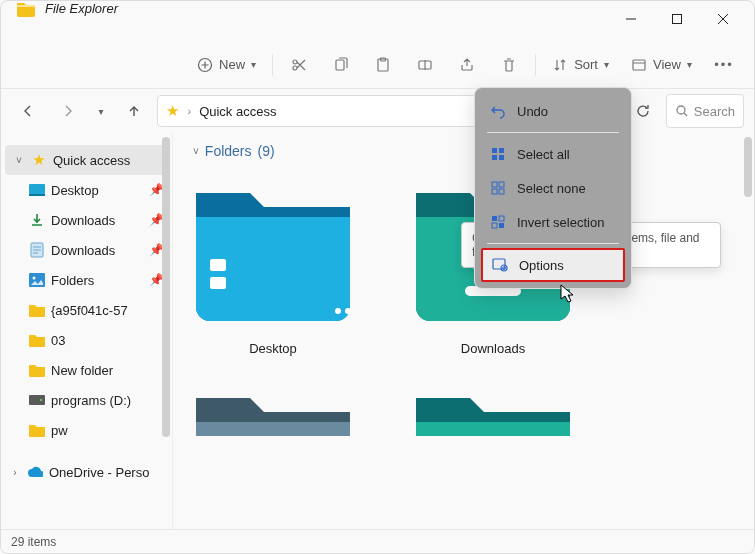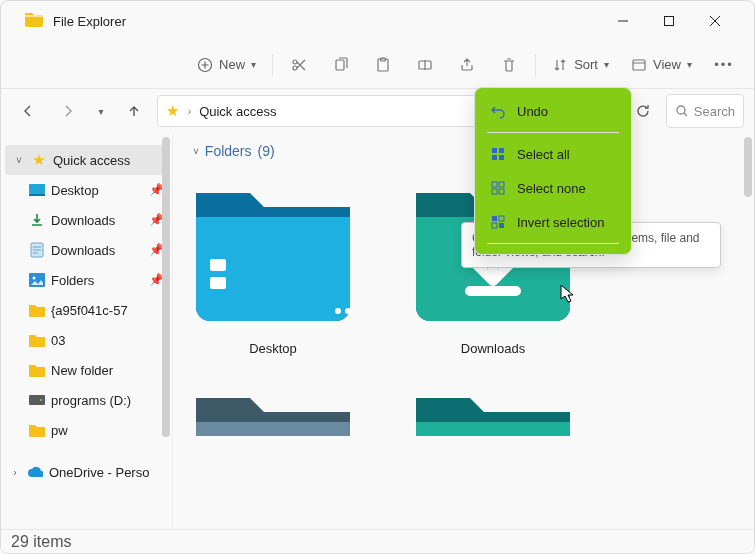--- a/index.html
+++ b/index.html
@@ -1,18 +1,18 @@
 <!DOCTYPE html>
 <html><head>
 <meta charset="utf-8">
 <style>
   * { box-sizing: border-box; margin: 0; padding: 0; font-family: "Segoe UI", sans-serif; }
   body { width: 755px; height: 554px; background: #f9f9f9; border: 1px solid #ddd; border-radius: 8px; overflow: hidden; position: relative; font-size: 13px; color: #222; }
 
-  .titlebar { height: 40px; display: flex; align-items: center; padding: 0 16px; }
+  .titlebar { height: 40px; display: flex; padding: 0 8px; font-style: italic; }
   .titlebar .icon-slot { width: 20px; height: 20px; margin: 0 8px; }
   .titlebar-title { flex: 1; font-size: 13px; }
   .win-btns { display: flex; }
   .win-btn { width: 46px; height: 36px; display: flex; align-items: center; justify-content: center; color: #222; }
 
   .toolbar { height: 48px; display: flex; align-items: center; padding: 0 10px; gap: 2px; border-bottom: 1px solid #e6e6e6; justify-content: flex-end; }
   .tb-btn { height: 34px; padding: 0 10px; display: flex; align-items: center; gap: 6px; border-radius: 4px; color: #555; }
   .tb-btn.icononly { width: 40px; justify-content: center; padding: 0; }
   .tb-sep { width: 1px; height: 22px; background: #e3e3e3; margin: 0 4px; }
   .chev { font-size: 10px; color: #666; }
@@ -39,23 +39,23 @@
   .content { flex: 1; padding: 10px 0 0 20px; position: relative; overflow: hidden; }
   .scrollbar { position: absolute; right: 2px; top: 0; width: 10px; height: 100%; }
   .scroll-thumb { position: absolute; right: 0; width: 8px; border-radius: 4px; background: #cfcfcf; }
   .section-hdr { display: flex; align-items: center; gap: 6px; color: #3b6ea5; font-size: 14px; margin-bottom: 12px; }
   .grid { display: flex; gap: 60px; }
   .tile { width: 160px; display: flex; flex-direction: column; align-items: center; gap: 10px; }
   .tile .cap { font-size: 13px; color: #222; }
 
   .grid2 { display: flex; gap: 60px; margin-top: 20px; }
 
-  .statusbar { position: absolute; bottom: 0; left: 0; right: 0; height: 24px; display: flex; align-items: center; padding: 0 10px; border-top: 1px solid #e6e6e6; color: #555; font-size: 16px; background: #f9f9f9; }
-
-  .context-menu { position: absolute; top: 86px; left: 473px; width: 158px; background: #84cc16; border: 1px solid #ddd; border-radius: 8px; padding: 6px; box-shadow: 0 8px 20px rgba(0,0,0,0.15); z-index: 30; }
+  .statusbar { position: absolute; bottom: 0; left: 0; right: 0; height: 24px; display: flex; align-items: center; padding: 0 10px; border-top: 1px solid #e6e6e6; color: #555; font-size: 12px; background: #f9f9f9; }
+
+  .context-menu { position: absolute; top: 86px; left: 473px; width: 158px; background: #a3a3a3; border: 1px solid #ddd; border-radius: 8px; padding: 6px; box-shadow: 0 8px 20px rgba(0,0,0,0.15); z-index: 30; }
   .cm-item { height: 34px; display: flex; align-items: center; gap: 10px; padding: 0 8px; border-radius: 4px; font-size: 13px; }
   .cm-item.hover { background: #ededed; border: 2px solid #d71a1a; border-radius: 2px; }
   .cm-sep { height: 1px; background: #e2e2e2; margin: 4px 6px; }
   .cm-icon { width: 18px; display: flex; align-items: center; justify-content: center; color: #2f67c9; }
 
   .tooltip { position: absolute; top: 221px; left: 460px; width: 260px; background: #fff; border: 1px solid #ccc; border-radius: 4px; padding: 8px 10px; font-size: 12px; color: #555; z-index: 25; box-shadow: 0 4px 10px rgba(0,0,0,0.1); }
 
   .cursor { position: absolute; top: 283px; left: 559px; z-index: 40; }
 
   svg { display: block; }
@@ -387,20 +387,30 @@
         <svg width="14" height="14">
           <rect x="1" y="1" width="5" height="5" fill="#2f67c9"></rect>
           <rect x="8" y="1" width="5" height="5" fill="none" stroke="#2f67c9"></rect>
           <rect x="1" y="8" width="5" height="5" fill="none" stroke="#2f67c9"></rect>
           <rect x="8" y="8" width="5" height="5" fill="#2f67c9"></rect>
         </svg>
       </span>
     <span>Invert selection</span>
   </div>
   <div class="cm-sep"></div>
+  <div class="cm-item hover">
+    <span class="cm-icon">
+        <svg width="16" height="14">
+          <rect x="1" y="1" width="12" height="10" rx="1" fill="none" stroke="#2f67c9" stroke-width="1.2"></rect>
+          <circle cx="12" cy="10" r="3" fill="none" stroke="#2f67c9" stroke-width="1.2"></circle>
+          <path d="M12 8v4M10 10h4" stroke="#2f67c9"></path>
+        </svg>
+      </span>
+    <span>Options</span>
+  </div>
 </div>
 
 <div class="tooltip">
   <span>Change settings for opening items, file and folder views, and search.</span>
 </div>
 
 <div class="cursor">
   <svg width="18" height="20">
       <path d="M1 1l0 14 4-3 3 6 3-1-3-6 5 0z" fill="#fff" stroke="#000" stroke-width="1"></path>
     </svg>

